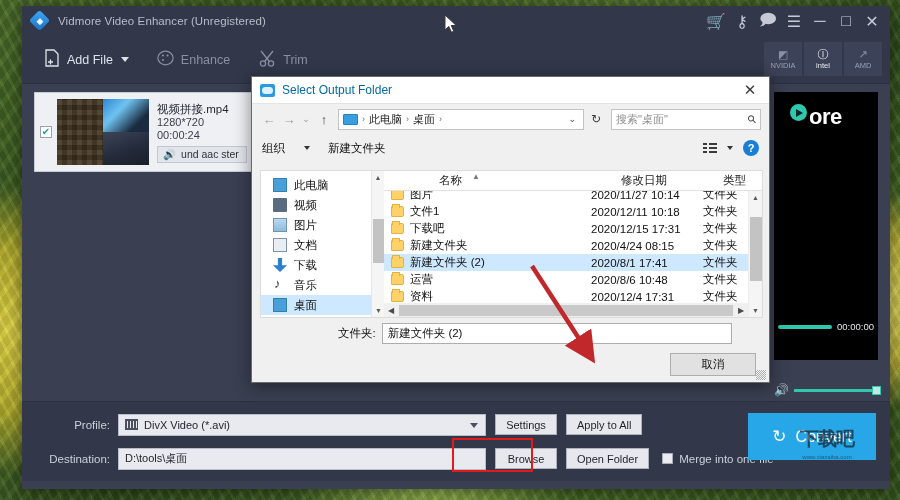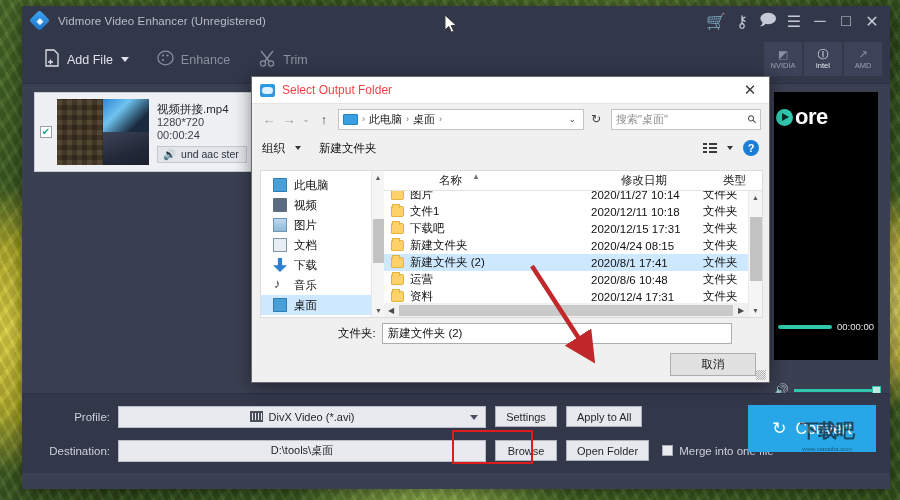--- a/index.html
+++ b/index.html
@@ -118,21 +118,21 @@
     background: #e2e5ea; border: 1px solid #c3c7d1; padding: 1px 7px 1px 5px;
     font-size: 10.5px; color: #2d313c;
   }
 
   
   .preview {
     position: absolute; right: 12px; top: 8px; width: 104px; height: 268px;
     background: #000;
   }
   .pv-logo {
-    position: absolute; left: 2px; top: 12px; display: flex; align-items: center; gap: 2px;
+    position: absolute; left: 16px; top: 12px; display: flex; gap: 2px;
     font-size: 22px; font-weight: bold; color: #fff; letter-spacing: -.5px;
   }
   .pv-play {
     width: 17px; height: 17px; border-radius: 50%; background: #2fc7ad;
     display: inline-flex; align-items: center; justify-content: center; flex: none;
   }
   .pv-play i {
     width: 0; height: 0; border-top: 4px solid transparent; border-bottom: 4px solid transparent;
     border-left: 7px solid #0b2a25; margin-left: 2px;
   }
@@ -148,31 +148,30 @@
   }
   .vol-bar { flex: 1; height: 3px; background: #2fc7ad; position: relative; }
   .vol-knob {
     position: absolute; right: -3px; top: -3px; width: 9px; height: 9px;
     background: #bfeae2; border: 1px solid #2fc7ad;
   }
   .spk { color: #e3e6ec; font-size: 12px; line-height: 12px; }
 
   
   .bottom {
-    position: absolute; left: 0; bottom: 16px; width: 868px; height: 80px;
+    position: absolute; left: 0; bottom: 8px; width: 868px; height: 80px;
     background: #32374a; border-top: 1px solid #2b3042;
     padding: 11px 14px 0 14px;
   }
   .brow { display: flex; align-items: center; height: 23px; margin-bottom: 11px; }
   .blabel { font-size: 11.5px; color: #ccd0da; width: 74px; text-align: right; margin-right: 8px; }
   .bfield {
     height: 22px; background: #e8eaef; border: 1px solid #b9bdc8;
     display: flex; align-items: center; padding: 0 6px; color: #23262e; font-size: 11px;
     position: relative;
-    justify-content: center;
   }
   #profile-field { width: 368px; gap: 6px; }
   #dest-field { width: 368px; }
   .film-ic {
     width: 13px; height: 11px; flex: none;
     background: repeating-linear-gradient(90deg,#4a4f5c 0 2px, #e8eaef 2px 3px);
     border-top: 2px solid #4a4f5c; border-bottom: 2px solid #4a4f5c;
     position: relative;
   }
   .sel-caret {
@@ -216,21 +215,21 @@
     padding-left: 8px; border-bottom: 1px solid #e3e3e3;
   }
   .dlg-ic {
     width: 15px; height: 13px; background: #2b9ae0; border-radius: 2px; margin-right: 7px;
     position: relative; flex: none;
   }
   .dlg-ic::after {
     content:""; position:absolute; left:2px; top:3px; width:11px; height:7px;
     background:#dff1fd; border-radius: 4px;
   }
-  .dlg-title-text { font-size: 12px; color: #ef4444; }
+  .dlg-title-text { font-size: 12px; color: #0369a1; }
   .dlg-close {
     margin-left: auto; width: 38px; height: 27px; display: flex; align-items: center;
     justify-content: center; font-size: 15px; color: #3a3a3a;
   }
 
   .dlg-nav {
     height: 30px; display: flex; align-items: center; padding: 0 8px; gap: 2px; background: #f0f0f0;
   }
   .navarrow { width: 18px; text-align: center; font-size: 13px; color: #9a9a9a; }
   .navarrow.sm { width: 12px; font-size: 9px; }
@@ -251,21 +250,21 @@
     width: 150px; height: 21px; background: #fff; border: 1px solid #c3c3c3;
     display: flex; align-items: center; padding: 0 4px; font-size: 11px; color: #8d8d8d;
     margin-left: 3px;
   }
   .mag { margin-left: auto; color: #4a4a4a; font-size: 11px; transform: rotate(-45deg); }
 
   .dlg-cmd {
     height: 28px; display: flex; align-items: center; padding: 0 10px; gap: 18px;
     font-size: 11.5px; color: #111; background: #f0f0f0;
   }
-  .cmd-item { display: flex; align-items: center; gap: 10px; }
+  .cmd-item { display: flex; align-items: center; gap: 19px; }
   .cmd-caret { width:0;height:0;border-left:3.5px solid transparent;border-right:3.5px solid transparent;border-top:4.5px solid #333; }
   .cmd-right { margin-left: auto; display: flex; align-items: center; gap: 10px; }
   .viewic {
     width: 14px; height: 11px;
     background:
       linear-gradient(#3a3a3a,#3a3a3a) 0 0/4px 2px no-repeat,
       linear-gradient(#3a3a3a,#3a3a3a) 6px 0/8px 2px no-repeat,
       linear-gradient(#3a3a3a,#3a3a3a) 0 4px/4px 2px no-repeat,
       linear-gradient(#3a3a3a,#3a3a3a) 6px 4px/8px 2px no-repeat,
       linear-gradient(#3a3a3a,#3a3a3a) 0 8px/4px 2px no-repeat,

